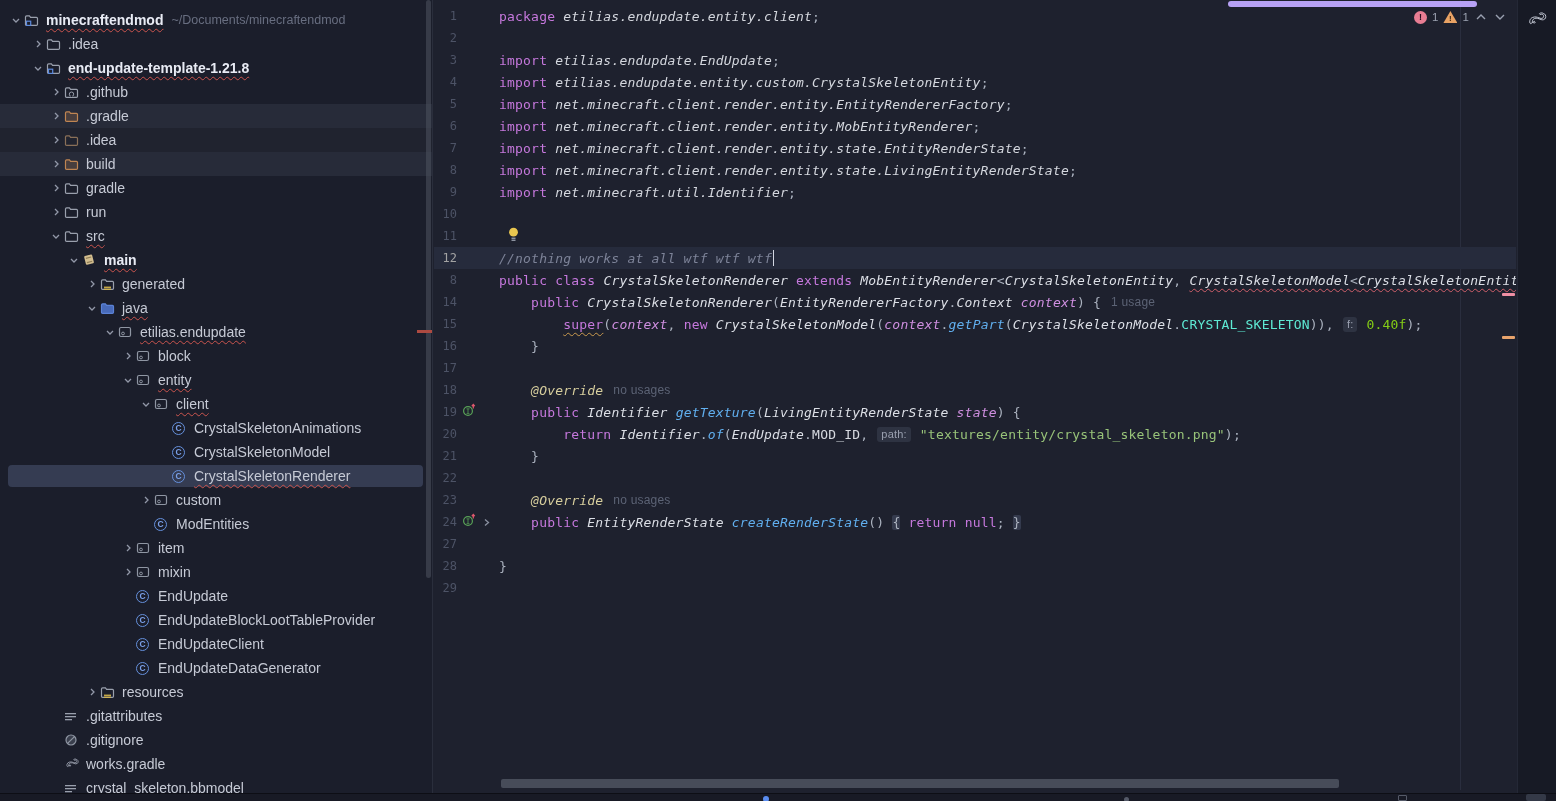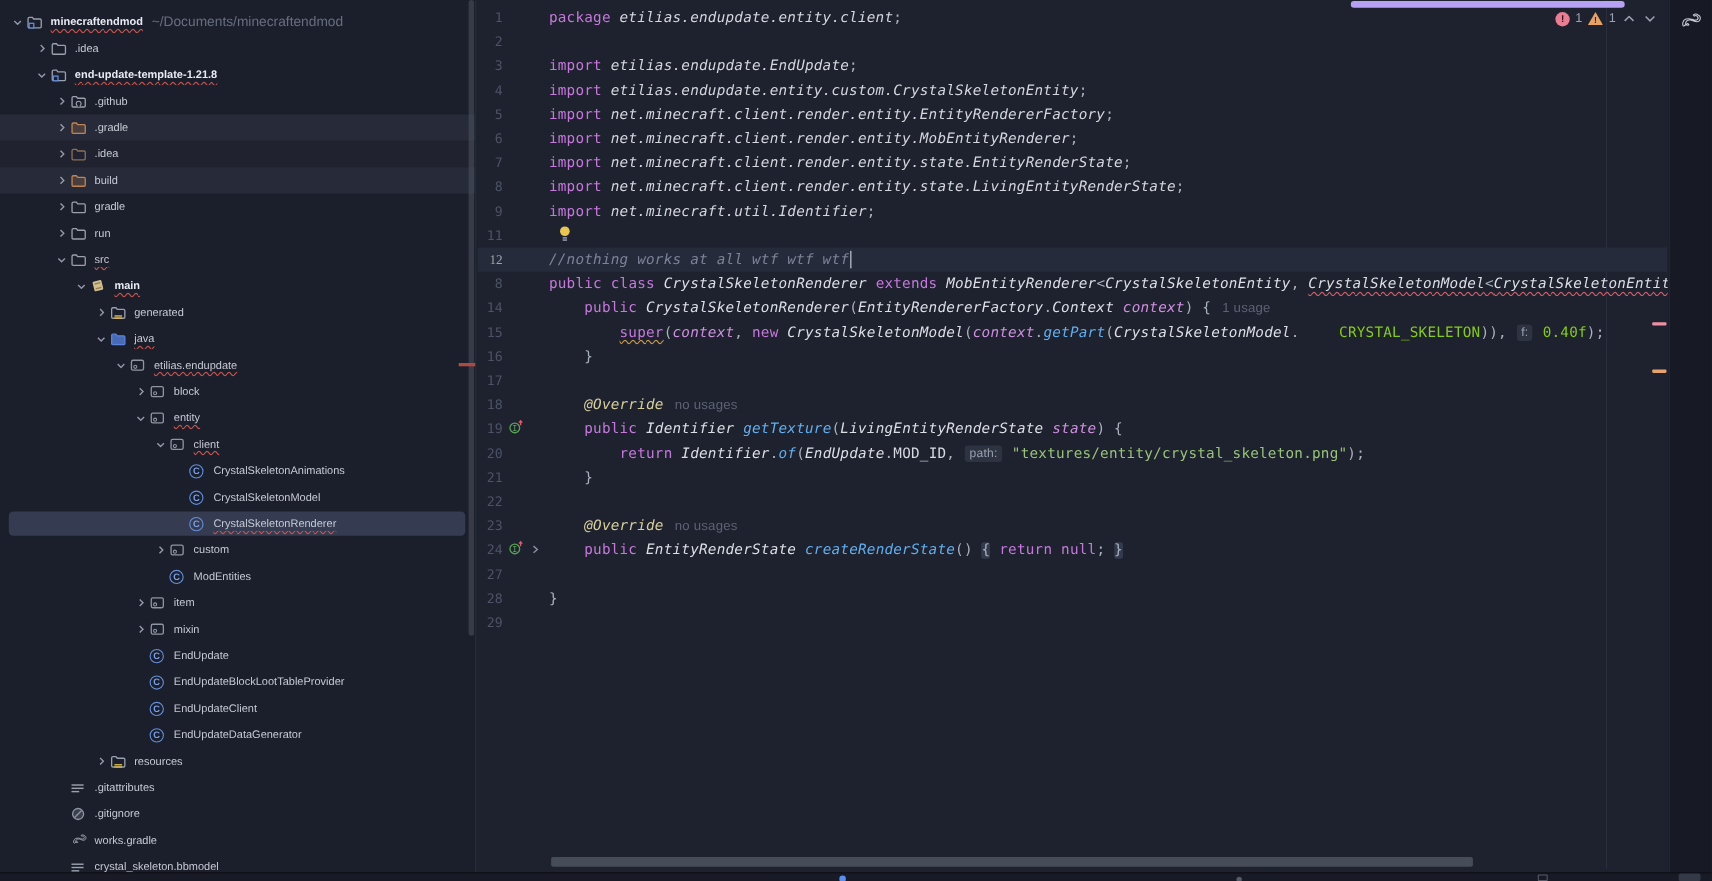--- a/index.html
+++ b/index.html
@@ -12,54 +12,54 @@
                    background:#1b1e2b; border-right:1px solid #2a2e3c; overflow:hidden; }
   .tree-row { position:absolute; left:0; width:433px; height:24px; display:flex; align-items:center; }
   .tree-row.hl  { background:#272b39; }
   .tree-row.hl2 { background:#20232f; }
   .tree-row.selected::before { content:""; position:absolute; left:8px; right:10px; top:1px; bottom:1px;
                    background:#353c52; border-radius:4px; }
   .tree-row > * { position:relative; }
   .chev { width:16px; height:16px; flex:none; display:flex; align-items:center; justify-content:center; color:#9298a8; }
   .chev svg { display:block; }
   .tree-ico { width:18px; height:16px; flex:none; display:flex; align-items:center; justify-content:flex-start; margin-right:4px; }
-  .tree-label { font-size:10px; color:#c6cad5; white-space:nowrap; }
+  .tree-label { font-size:14px; color:#c6cad5; white-space:nowrap; }
   .tree-label.bold { color:#e8ebf4; font-weight:700; }
   .tree-label.sq { text-decoration:underline; text-decoration-style:wavy; text-decoration-color:#c9544e;
                    text-decoration-thickness:1px; text-underline-offset:3px; }
   .tree-path { font-size:12.5px; color:#686e80; margin-left:8px; white-space:nowrap; }
 
   .cls-ico { width:13px; height:13px; border:1px solid #6590dc; border-radius:50%;
              color:#7ba0e8; font-size:8.5px; font-weight:700; display:flex; align-items:center; justify-content:center; }
 
   #tree-scrollbar { position:absolute; left:426px; top:0; width:5px; height:578px;
                     background:#50556400; background:#4e5360; opacity:.55; border-radius:3px; }
   #tree-stripe-error { position:absolute; left:417px; top:330px; width:16px; height:3px; background:#ad4a41; }
 
   
   #editor { position:absolute; left:434px; top:0; width:1082px; height:801px; background:#1e212e; overflow:hidden; }
   #margin-guide { position:absolute; left:1026px; top:0; width:1px; height:790px; background:#2a2e3e; }
   #editor-lines { position:absolute; left:0; top:5px; width:1082px; }
   .ed-line { display:flex; height:22px; align-items:center; position:relative; }
   .ed-line.current { background:#262b3c; }
   .ln { width:23px; flex:none; text-align:right; font-family:"DejaVu Sans Mono", monospace;
         font-size:12px; color:#4d5366; }
-  .ed-line.current .ln { color:#a3a3a3;font-family:Liberation Serif, serif; }
+  .ed-line.current .ln { color:#a3a3a3; }
   .gut { width:42px; flex:none; height:22px; display:flex; align-items:center; padding-left:5px; gap:1px; }
   .code { white-space:pre; font-family:"DejaVu Sans Mono", monospace; font-size:13px;
           letter-spacing:0.2px; color:#abb2bf; flex:1; display:flex; align-items:center;text-align:right; }
   .code span { white-space:pre; }
 
   .tk-kw  { color:#c678dd; }
   .tk-pln { color:#abb2bf; }
   .tk-cls { color:#dcdfe6; font-style:italic; }
   .tk-pkg { color:#d4d7de; font-style:italic; }
   .tk-mth { color:#61afef; font-style:italic; }
   .tk-prm { color:#cf8fe0; font-style:italic; }
-  .tk-cst { color:#84cc16;margin-left:36px; }
+  .tk-cst { color:#5eead4; }
   .tk-cst2{ color:#d7dae0; }
   .tk-num { color:#84cc16; }
   .tk-str { color:#98c379; }
   .tk-com { color:#7d8398; font-style:italic; }
   .tk-ann { color:#d8cf9e; font-style:italic; }
   .tk-kwwarn { color:#c678dd; text-decoration:underline wavy #c99a4e 1px; text-underline-offset:3px; }
   .tk-errcls { color:#dcdfe6; font-style:italic; text-decoration:underline wavy #cf5f6a 1px; text-underline-offset:3px; }
   .tk-errpln { color:#abb2bf; text-decoration:underline wavy #cf5f6a 1px; text-underline-offset:3px; }
   .tk-chip { background:#2e3342; color:#9aa0b0; border-radius:3px; padding:0 4px; margin:0 1px;
              font-size:11px; font-family:"Liberation Sans",sans-serif; font-style:normal; line-height:15px; }
@@ -567,20 +567,25 @@
         </div>
         <div class="ed-line">
           <span class="ln">8</span>
           <span class="gut"></span>
           <span class="code"><span class="tk-kw">import</span><span class="tk-pkg"> net.minecraft.client.render.entity.state.LivingEntityRenderState</span><span class="tk-pln">;</span></span>
         </div>
         <div class="ed-line">
           <span class="ln">9</span>
           <span class="gut"></span>
           <span class="code"><span class="tk-kw">import</span><span class="tk-pkg"> net.minecraft.util.Identifier</span><span class="tk-pln">;</span></span>
+        </div>
+        <div class="ed-line">
+          <span class="ln">10</span>
+          <span class="gut"></span>
+          <span class="code"></span>
         </div>
         <div class="ed-line">
           <span class="ln">11</span>
           <span class="gut"></span>
           <span class="code"><span style="margin-left: 8px;"><svg width="13" height="15" viewBox="0 0 13 15">
       <circle cx="6.5" cy="5.2" r="4.4" fill="#e9c64f"></circle>
       <rect x="4.5" y="10.6" width="4" height="1.3" fill="#9aa0ad"></rect>
       <rect x="4.5" y="12.6" width="4" height="1.3" fill="#9aa0ad"></rect>
               </svg></span></span>
         </div>

